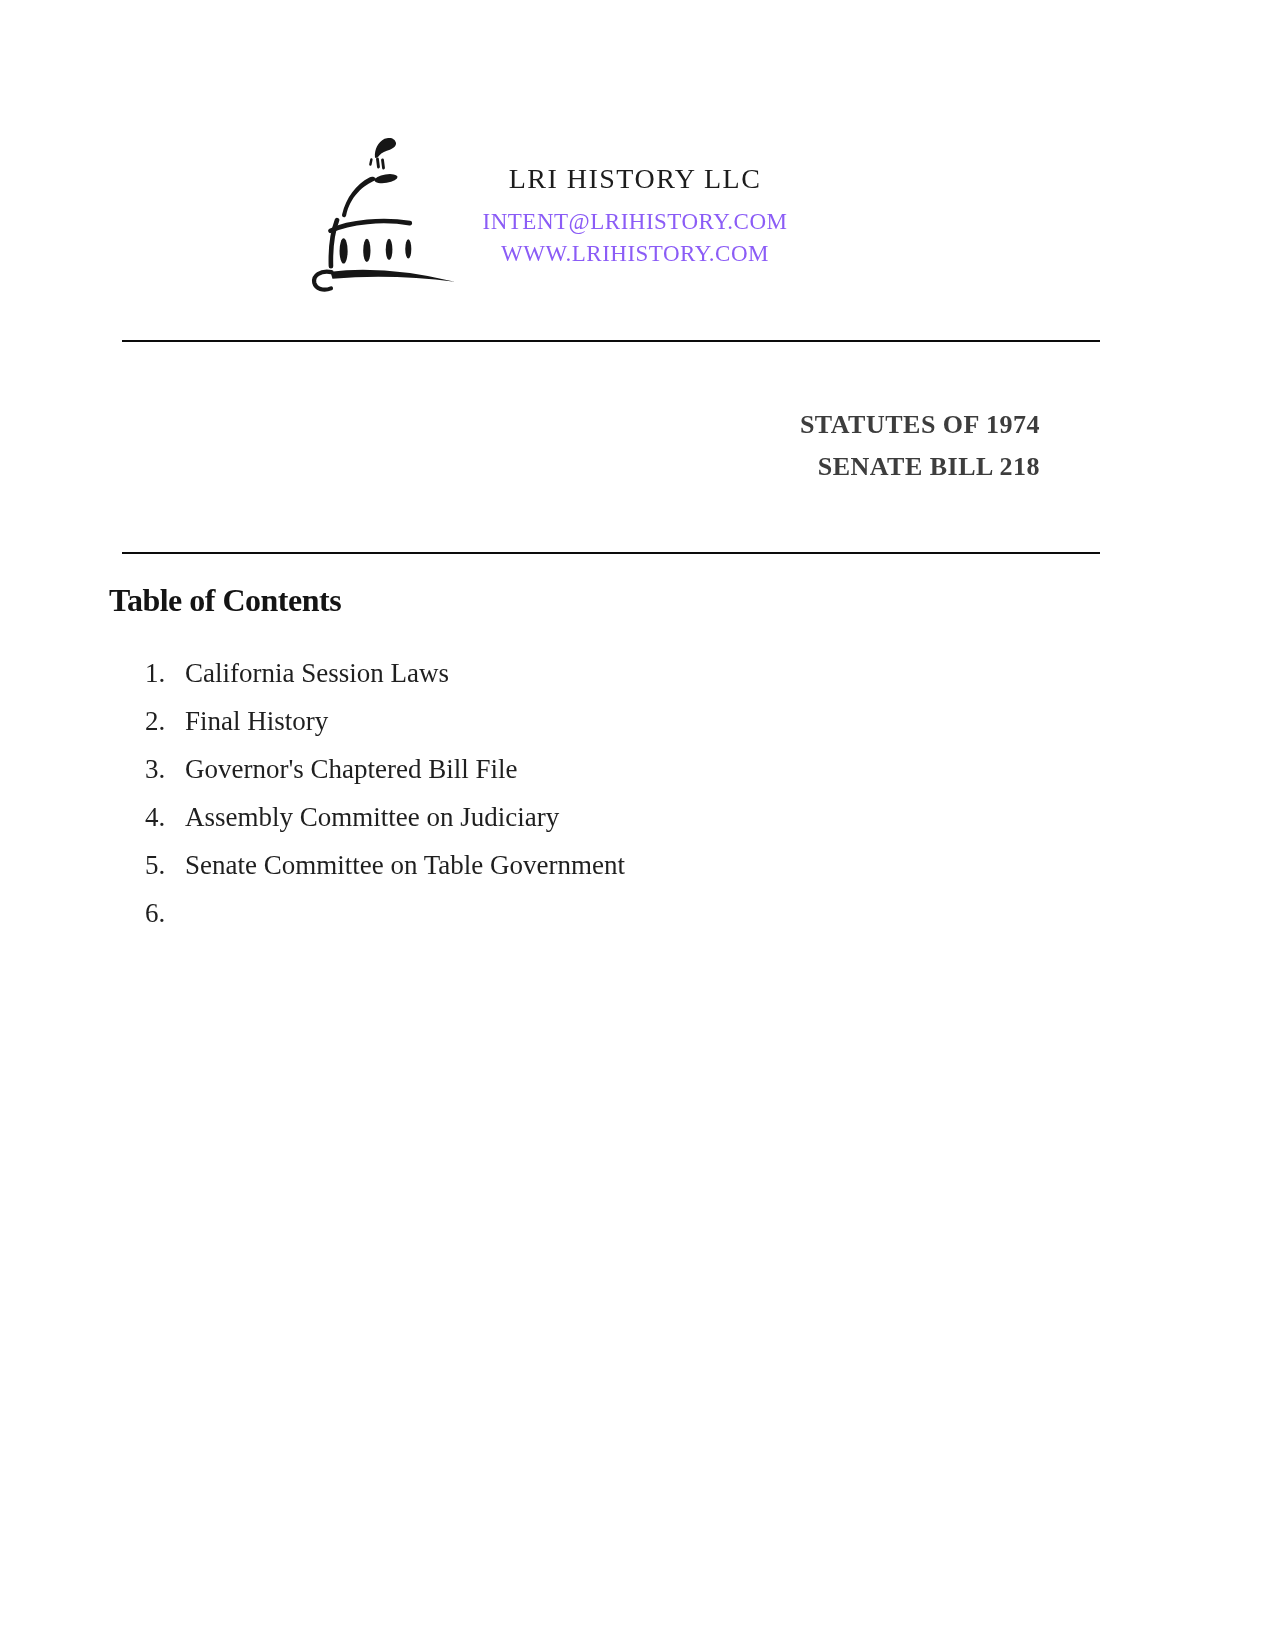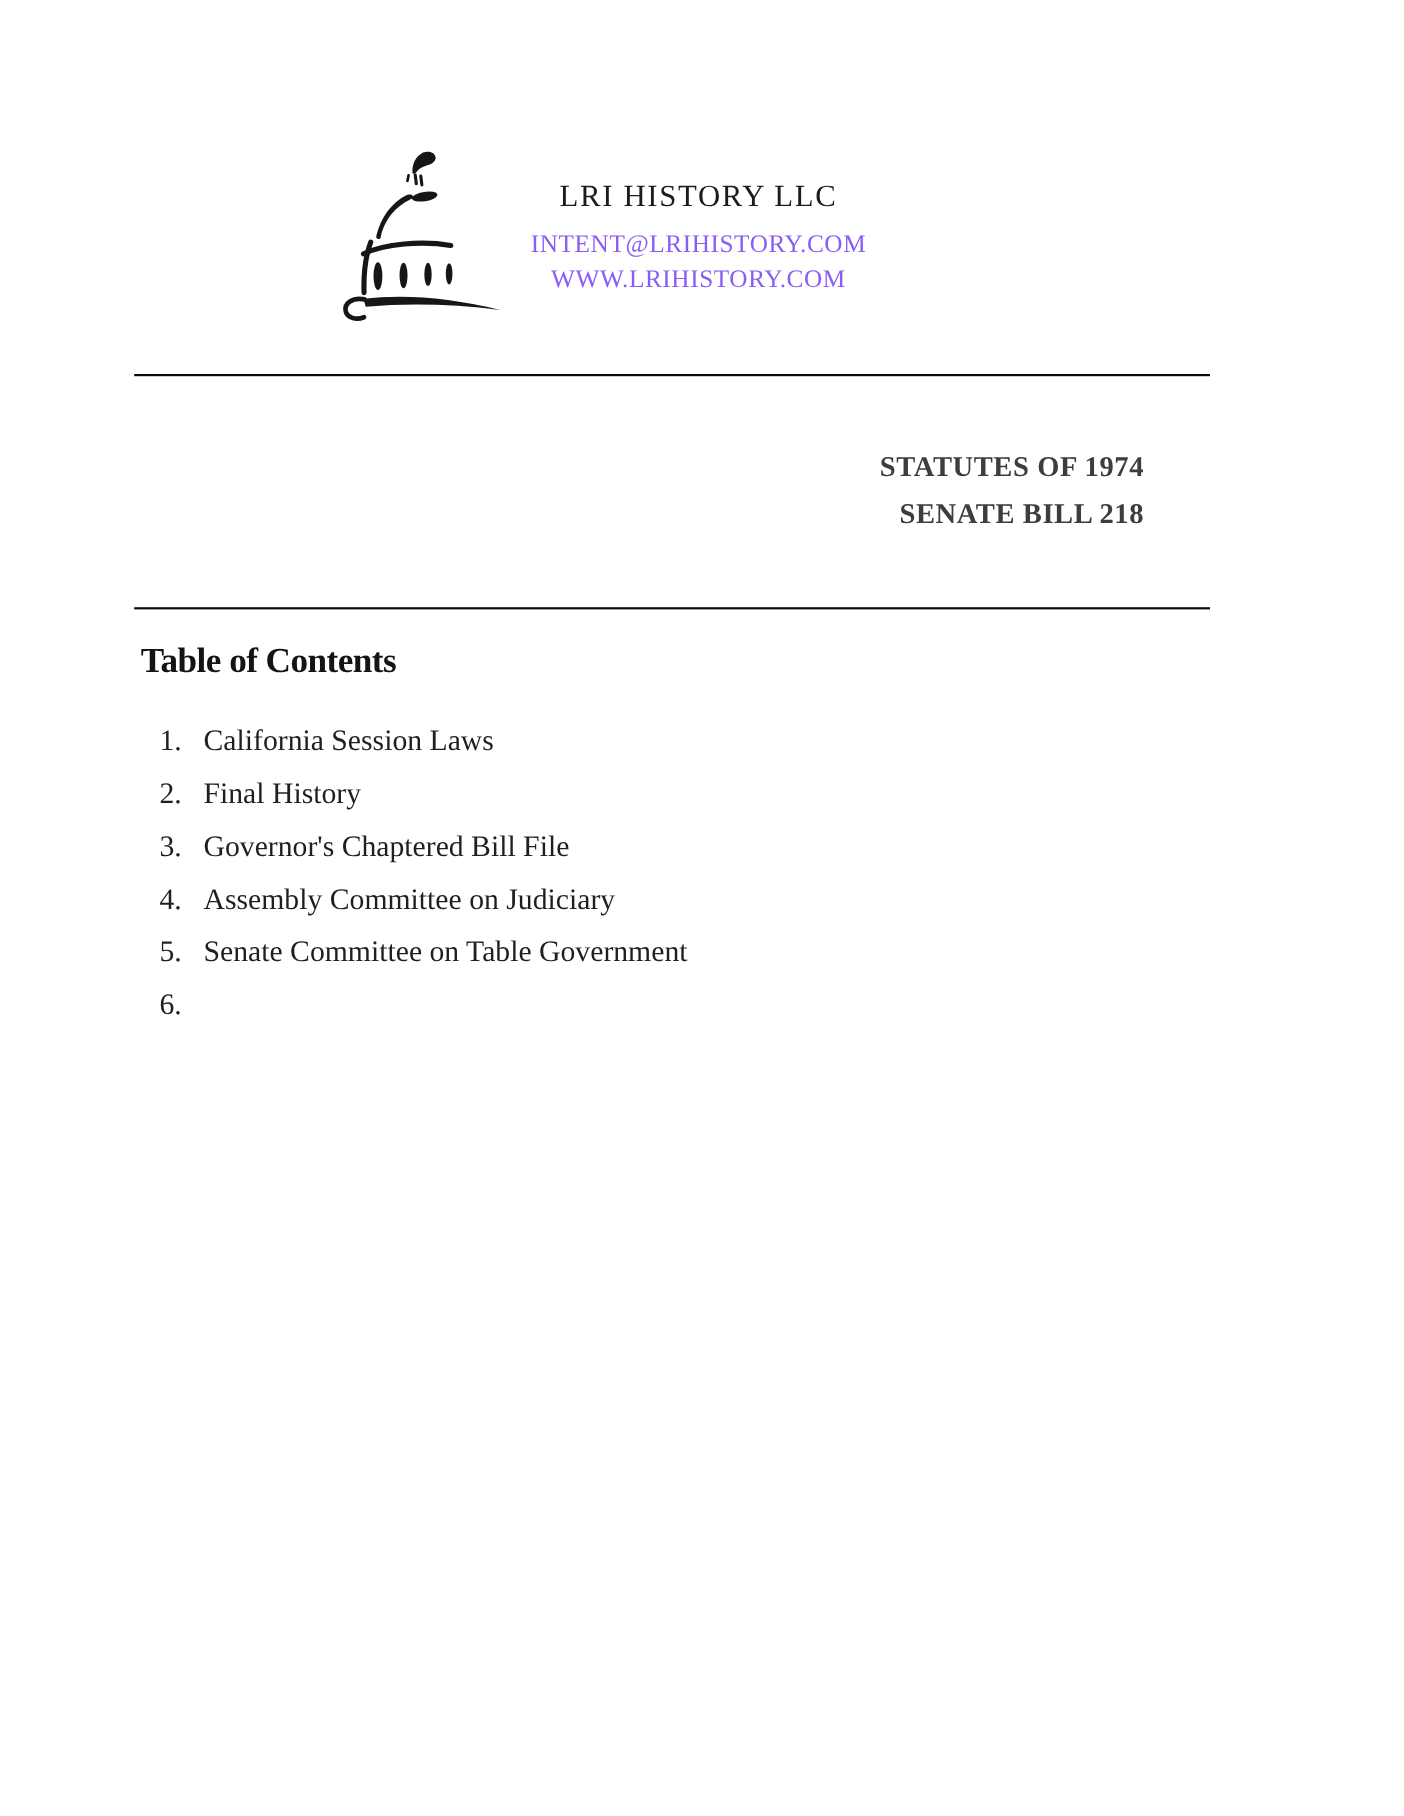--- a/index.html
+++ b/index.html
@@ -40,21 +40,21 @@
   
   .reference{
     position:absolute;top:380px;right:236px;
     text-align:right;
     font-weight:bold;font-size:26px;line-height:42px;
     letter-spacing:0.5px;color:#3d3d3d;margin-top:24px;
   }
   .ref-line{white-space:pre;}
   
   .toc-heading{
-    position:absolute;left:128px;top:582px;
+    position:absolute;left:109px;top:582px;
     font-size:32px;font-weight:bold;letter-spacing:-0.5px;
     color:#141414;
   }
   .toc-list{
     position:absolute;left:145px;top:656px;
     margin:0;padding:0;list-style:none;
   }
   .toc-item{
     display:flex;
     font-size:27px;line-height:34px;

